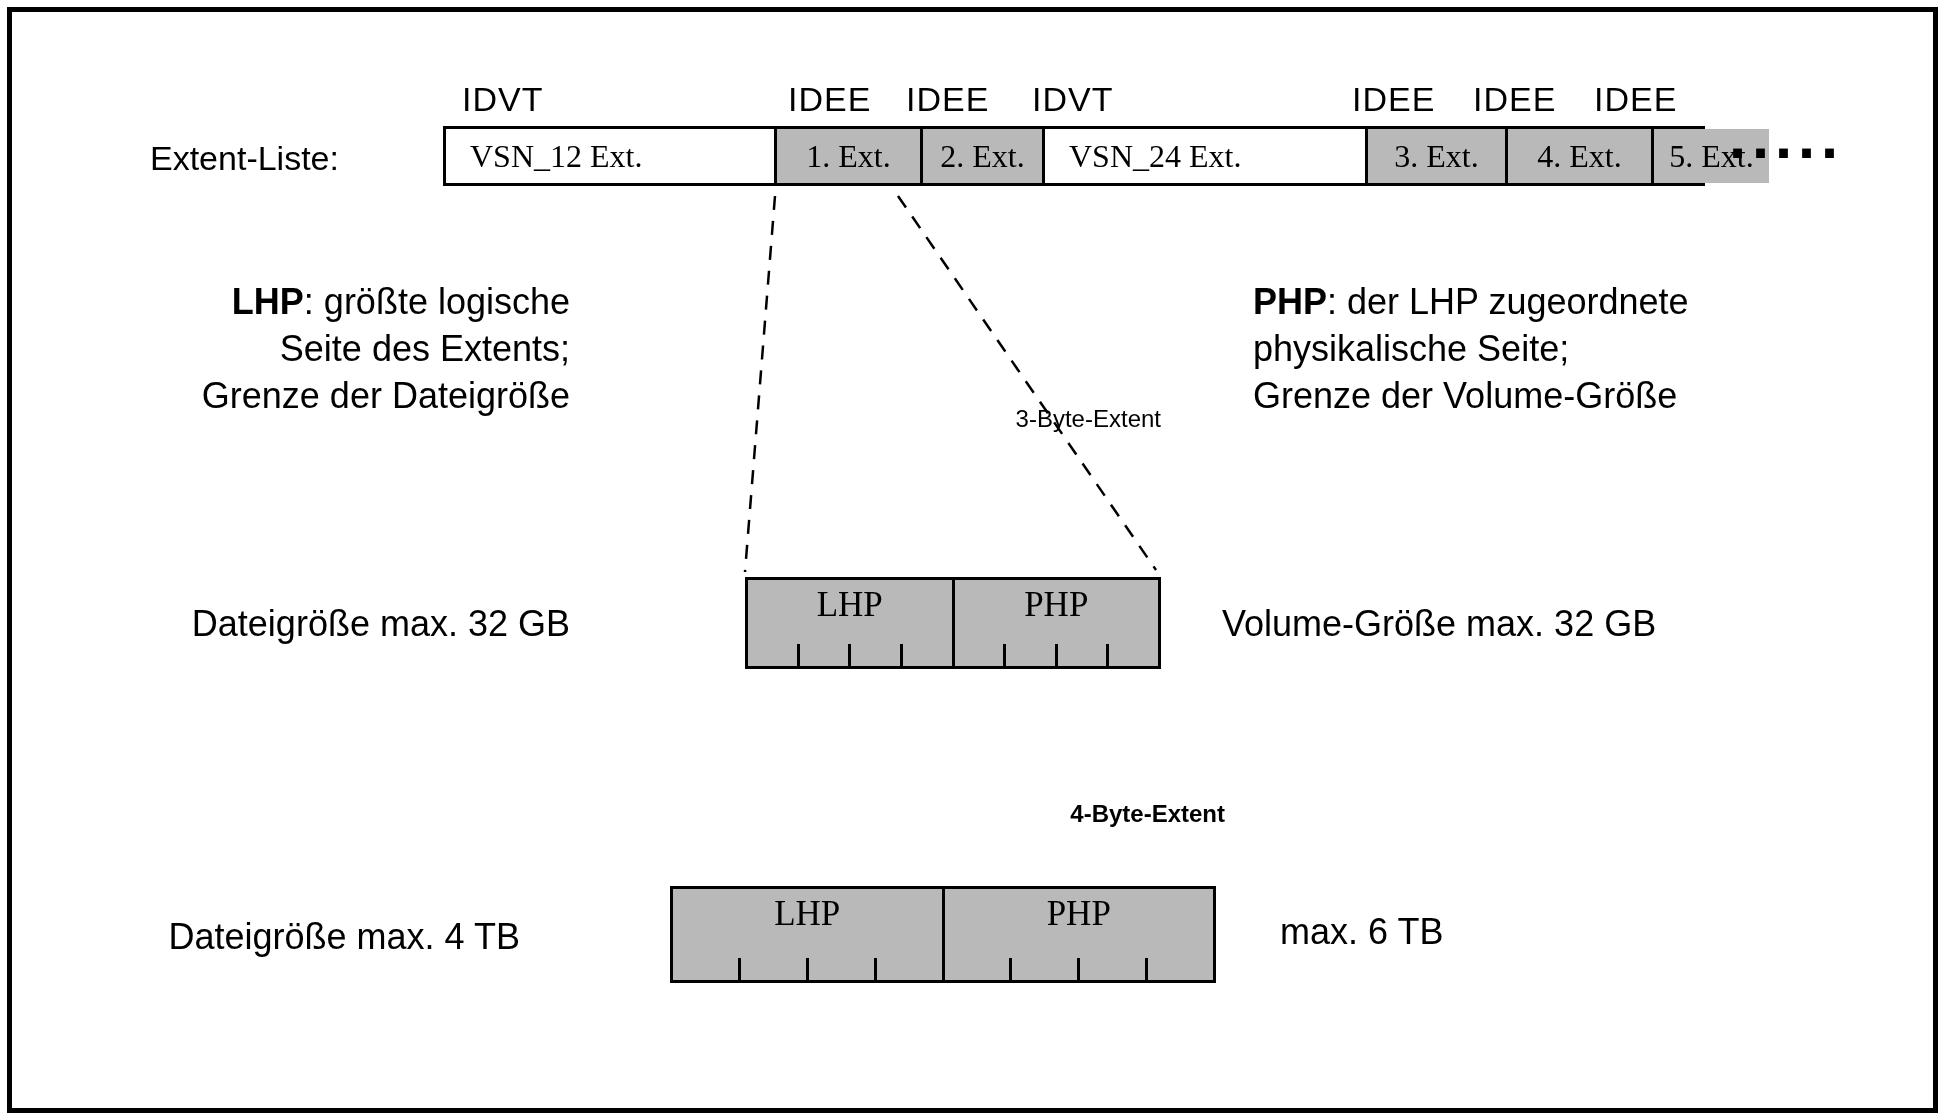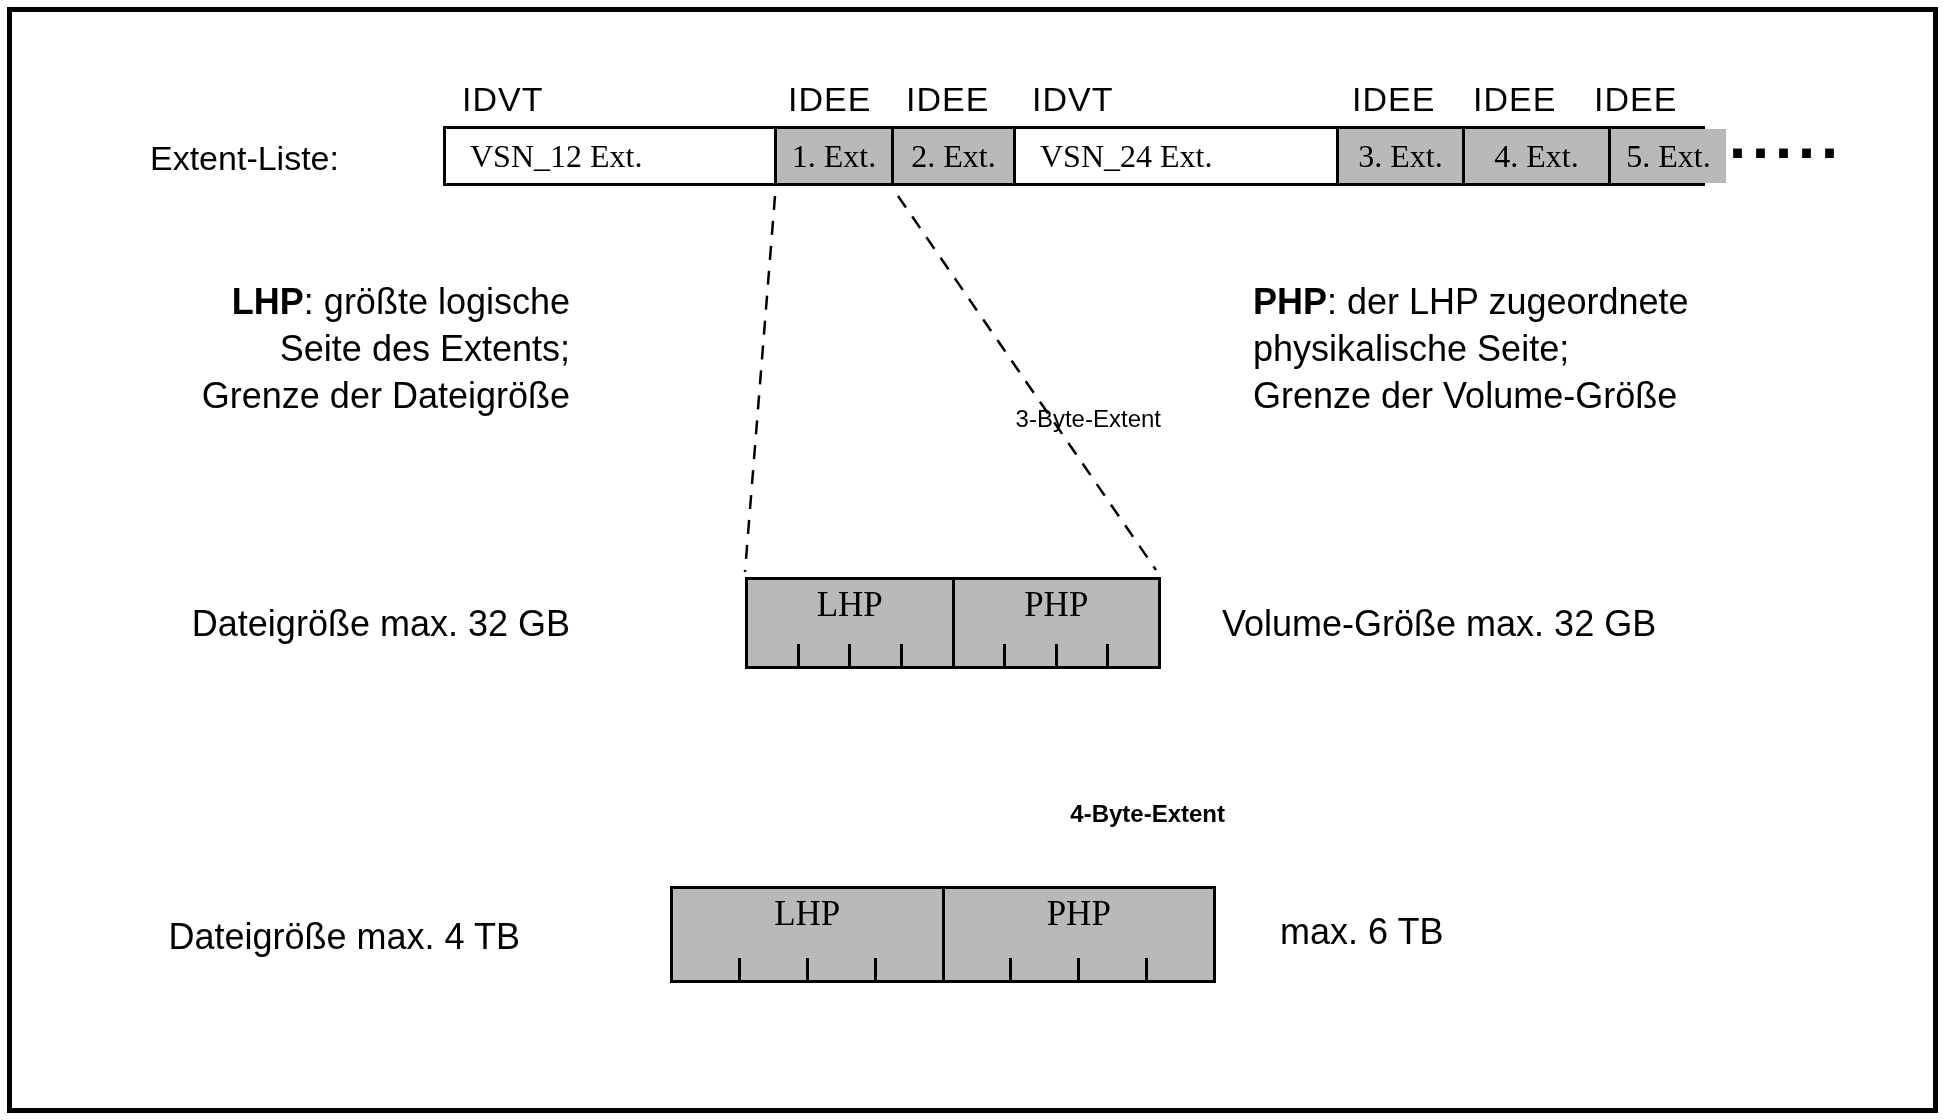--- a/index.html
+++ b/index.html
@@ -141,31 +141,31 @@
   <div class="hdr" style="left:1473px">IDEE</div>
   <div class="hdr" style="left:1594px">IDEE</div>
 
   <div class="extent-label">Extent-Liste:</div>
 
   <div class="bar">
     <div class="cell white" style="width:328px">
       <span>VSN_1</span>
       <span>2 Ext.</span>
     </div>
-    <div class="cell gray" style="width:117px">
+    <div class="cell gray" style="width:146px">
       <span>1. Ext.</span>
     </div>
     <div class="cell gray" style="width:122px">
       <span>2. Ext.</span>
     </div>
     <div class="cell white" style="width:323px">
       <span>VSN_2</span>
       <span>4 Ext.</span>
     </div>
-    <div class="cell gray" style="width:126px">
+    <div class="cell gray" style="width:140px">
       <span>3. Ext.</span>
     </div>
     <div class="cell gray" style="width:146px">
       <span>4. Ext.</span>
     </div>
     <div class="cell gray" style="width:118px">
       <span>5. Ext.</span>
     </div>
   </div>
 

